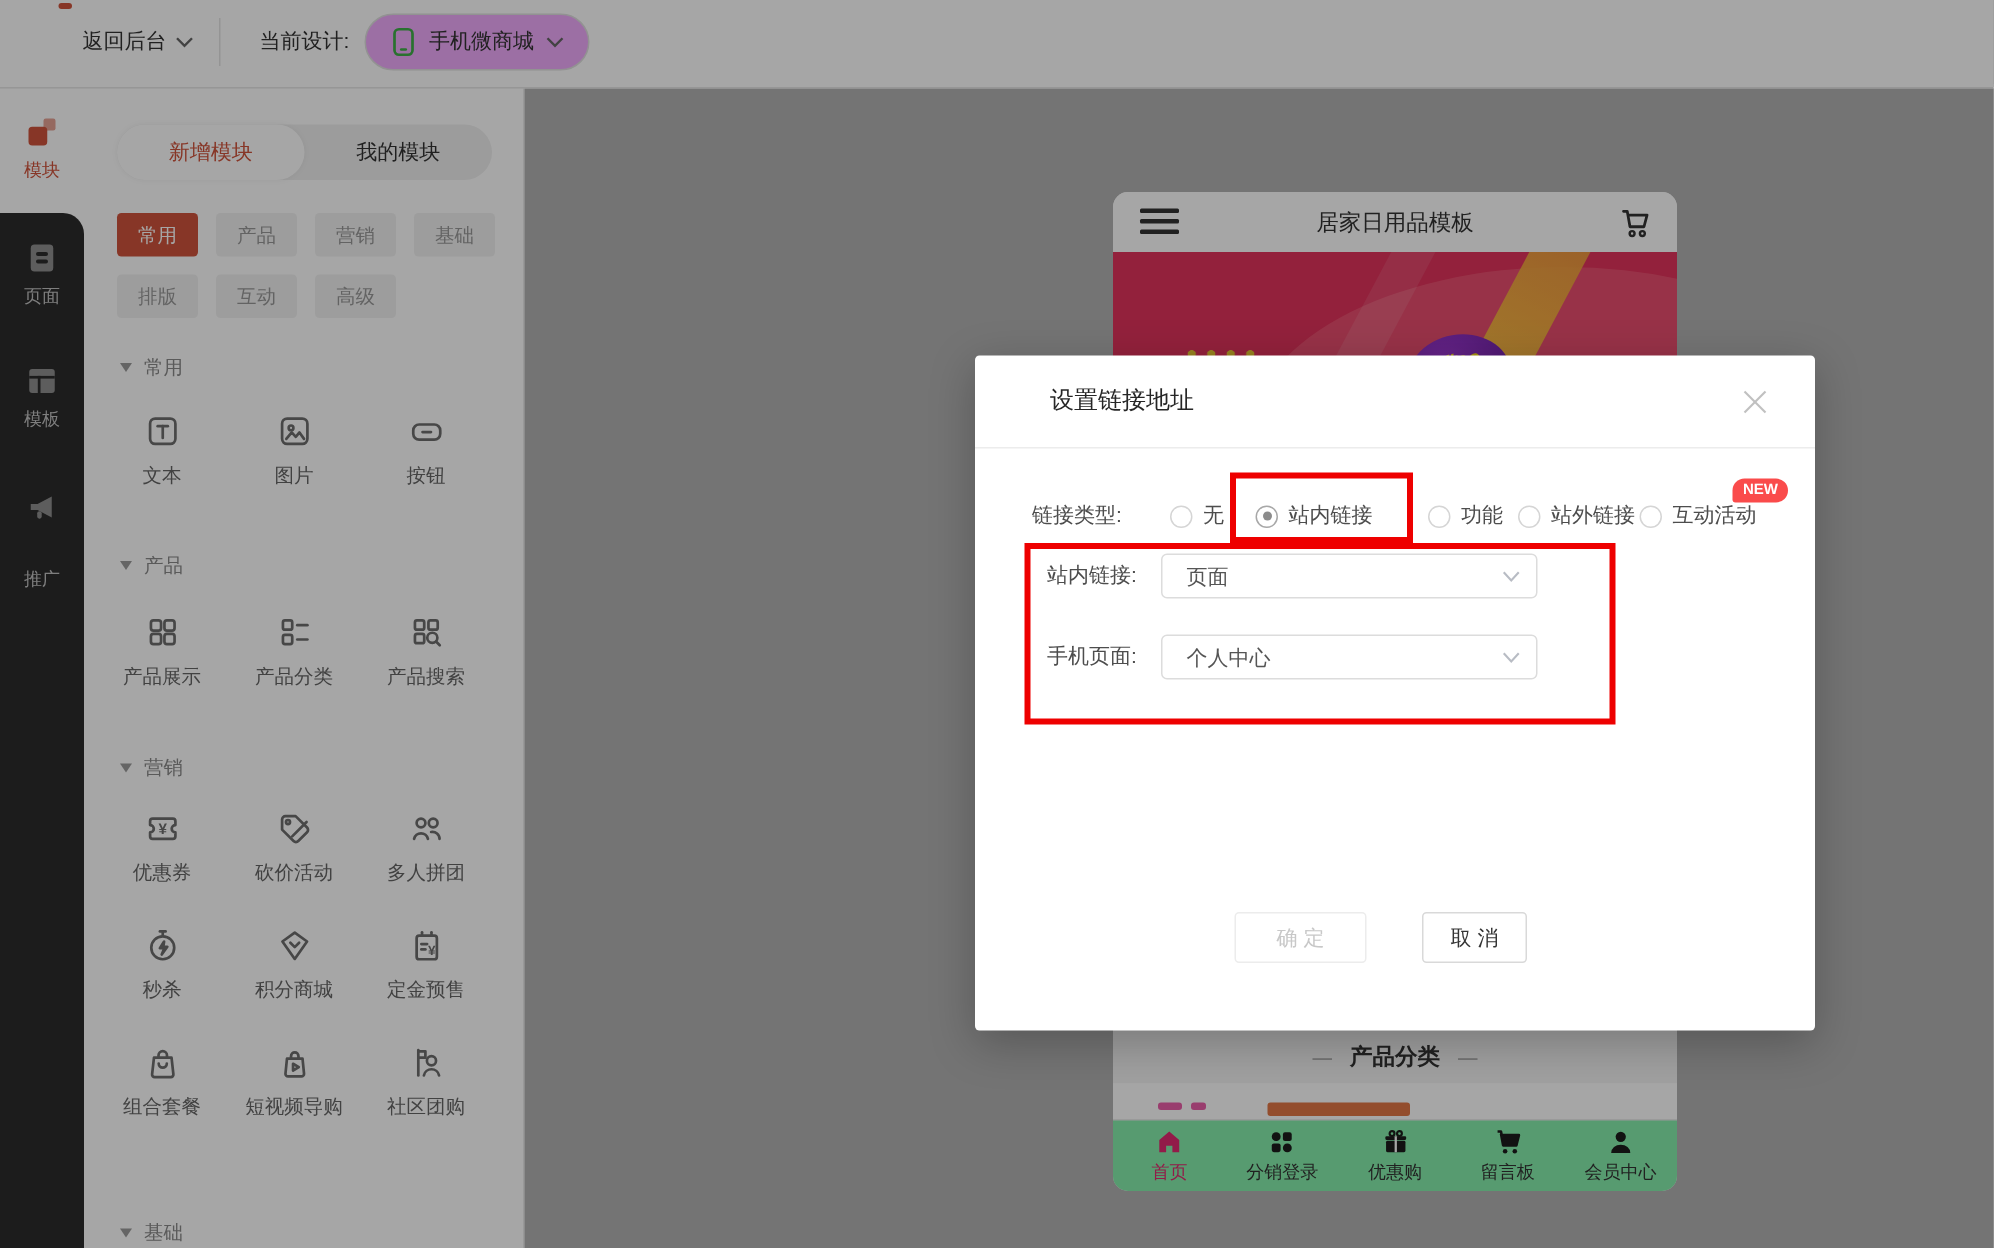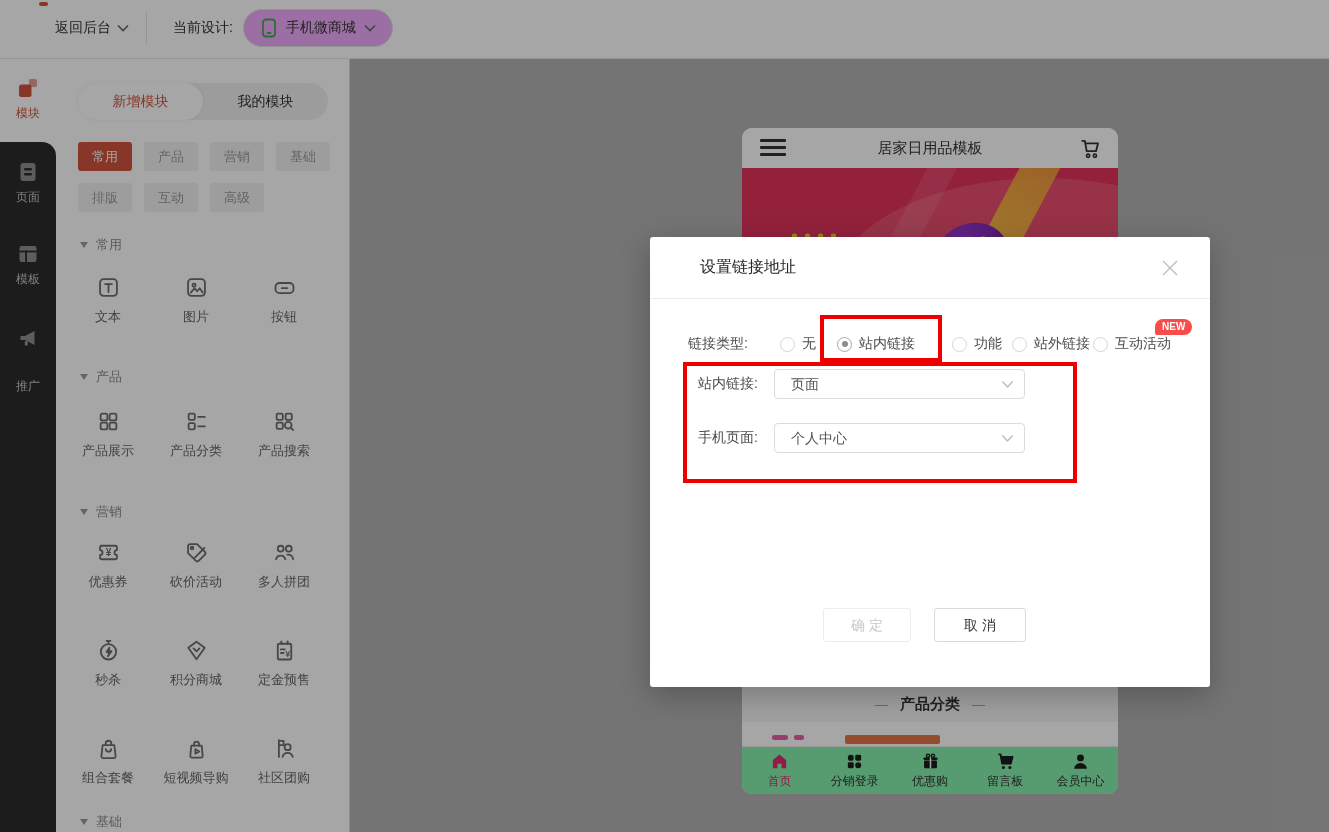--- a/index.html
+++ b/index.html
@@ -28,21 +28,21 @@
   #panel { position:absolute; left:56px; top:56px; width:294px; height:776px; background:#fff; border-right:1px solid #d8d8d8; z-index:3; }
   #tabs { position:absolute; left:22px; top:27px; width:250px; height:37px; background:#f0f0f0; border-radius:19px; display:flex; }
   .tab { width:125px; height:37px; line-height:37px; text-align:center; font-size:14px; color:#333; cursor:pointer; }
   .tab.active { background:#fff; border-radius:19px; color:#d0543c; box-shadow:0 0 4px rgba(0,0,0,.06); }
   .chips-row { position:absolute; left:22px; display:flex; gap:12px; }
   #chips-row-1 { top:86px; } #chips-row-2 { top:127px; }
   .chip { height:29px; line-height:29px; padding:0 14px; background:#f2f2f2; color:#999; font-size:13px; border-radius:3px; cursor:pointer; }
   .chip.active { background:#d0543c; color:#fff; }
   .sec-h { position:absolute; left:24px; display:flex; align-items:center; gap:8px; font-size:13px; color:#8a8a8a; }
   .sec-h .tri { width:0; height:0; border-left:4.5px solid transparent; border-right:4.5px solid transparent; border-top:6px solid #9b9b9b; }
-  .mod-grid { position:absolute; left:8px; display:grid; grid-template-columns:repeat(3,88px); row-gap:46px; justify-items:center; }
+  .mod-grid { position:absolute; left:8px; display:grid; grid-template-columns:repeat(3,88px); row-gap:26px; justify-items:center; }
   .gi { display:flex; flex-direction:column; align-items:center; gap:7px; cursor:pointer; }
   .gi .gi-label { font-size:13px; color:#666; white-space:nowrap; }
   .gi svg { stroke:#6e6e6e; fill:none; stroke-width:1.6; stroke-linecap:round; stroke-linejoin:round; }
   #sec-h-0 { top:180px; } #grid-0 { top:218px; }
   #sec-h-1 { top:312px; } #grid-1 { top:352px; }
   #sec-h-2 { top:447px; } #grid-2 { top:483px; }
   #sec-h-3 { top:757px; }
 
   
   #canvas { position:absolute; left:350px; top:56px; right:0; bottom:0; background:#b3b3b3; }
@@ -92,21 +92,21 @@
   #new-badge { position:absolute; left:505px; top:-13px; height:16px; padding:0 7px; background:#fa4b4b; color:#fff; font-size:10px; font-weight:bold; line-height:16px; border-radius:8px 8px 8px 2px; }
   .field-row { position:absolute; left:0; width:560px; height:30px; }
   #fr-0 { top:132px; } #fr-1 { top:186px; }
   .field-label { position:absolute; left:48px; top:6px; font-size:14px; color:#4d4d4d; }
   .select { position:absolute; left:124px; top:0; width:251px; height:30px; border:1px solid #dcdcdc; border-radius:4px; background:#fff; cursor:pointer; }
   .select .sel-value { position:absolute; left:16px; top:6px; font-size:14px; color:#555; }
   .select svg { position:absolute; right:10px; top:10px; }
   #m-btns { position:absolute; left:0; top:371px; width:560px; height:34px; }
   .m-btn { position:absolute; top:0; height:34px; background:#fff; border-radius:3px; font-size:14px; text-align:center; line-height:32px; cursor:pointer; }
   #btn-ok { left:173px; width:88px; border:1px solid #ececec; color:#c8c8c8; }
-  #btn-cancel { left:284px; width:92px; border:1px solid #d9d9d9; color:#333; }
+  #btn-cancel { left:298px; width:70px; border:1px solid #d9d9d9; color:#333; }
 
   
   .anno { position:absolute; border:4px solid #ee0000; z-index:60; pointer-events:none; }
   #anno-1 { left:170px; top:78px; width:122px; height:47px; }
   #anno-2 { left:33px; top:125px; width:394px; height:121px; }
 </style>
 </head>
 <body>
 
 <div id="stage">

